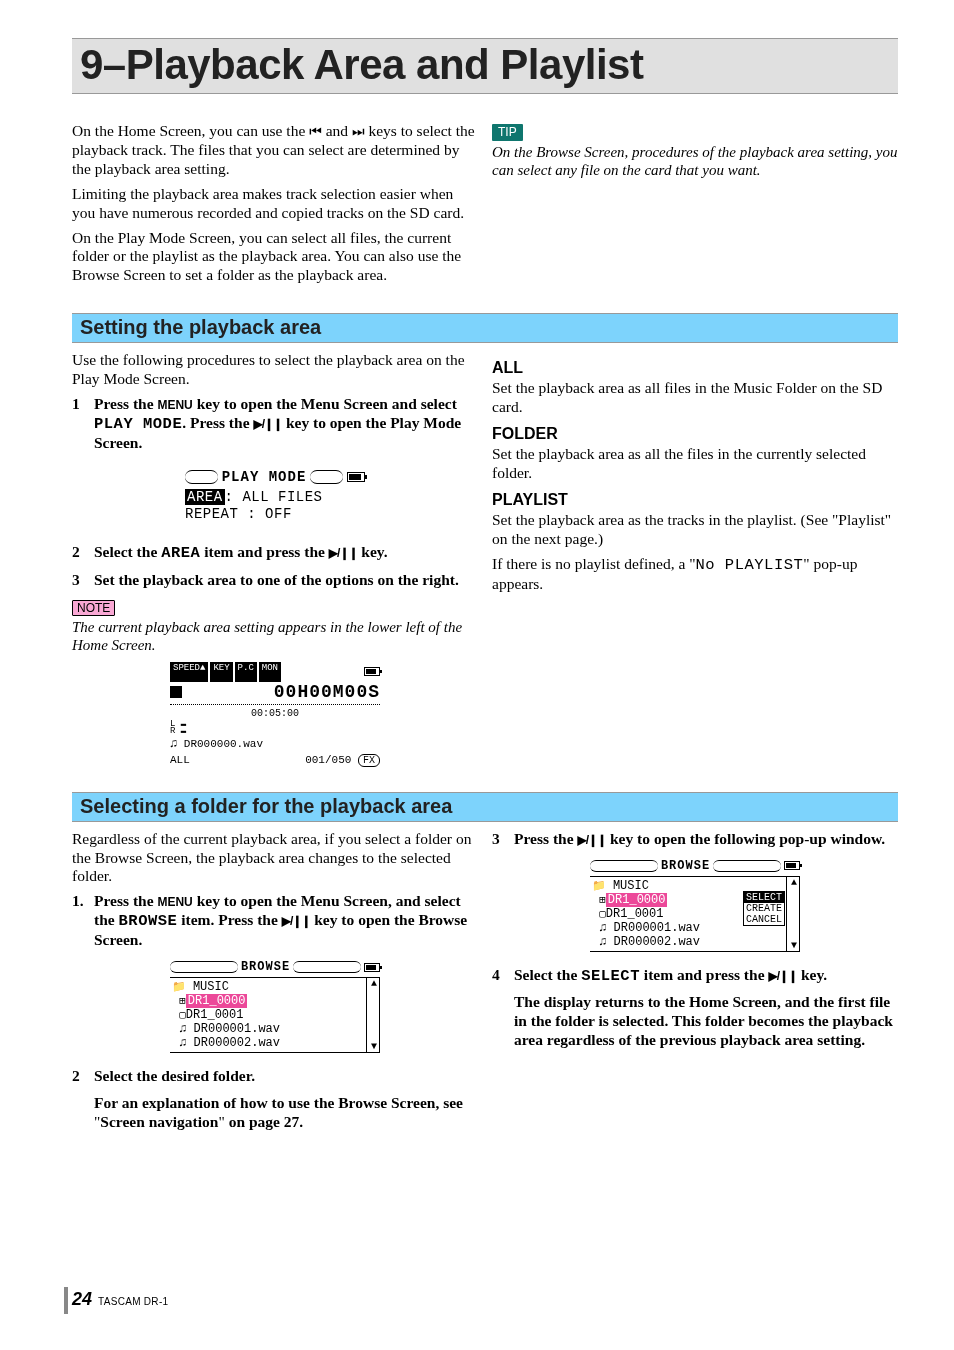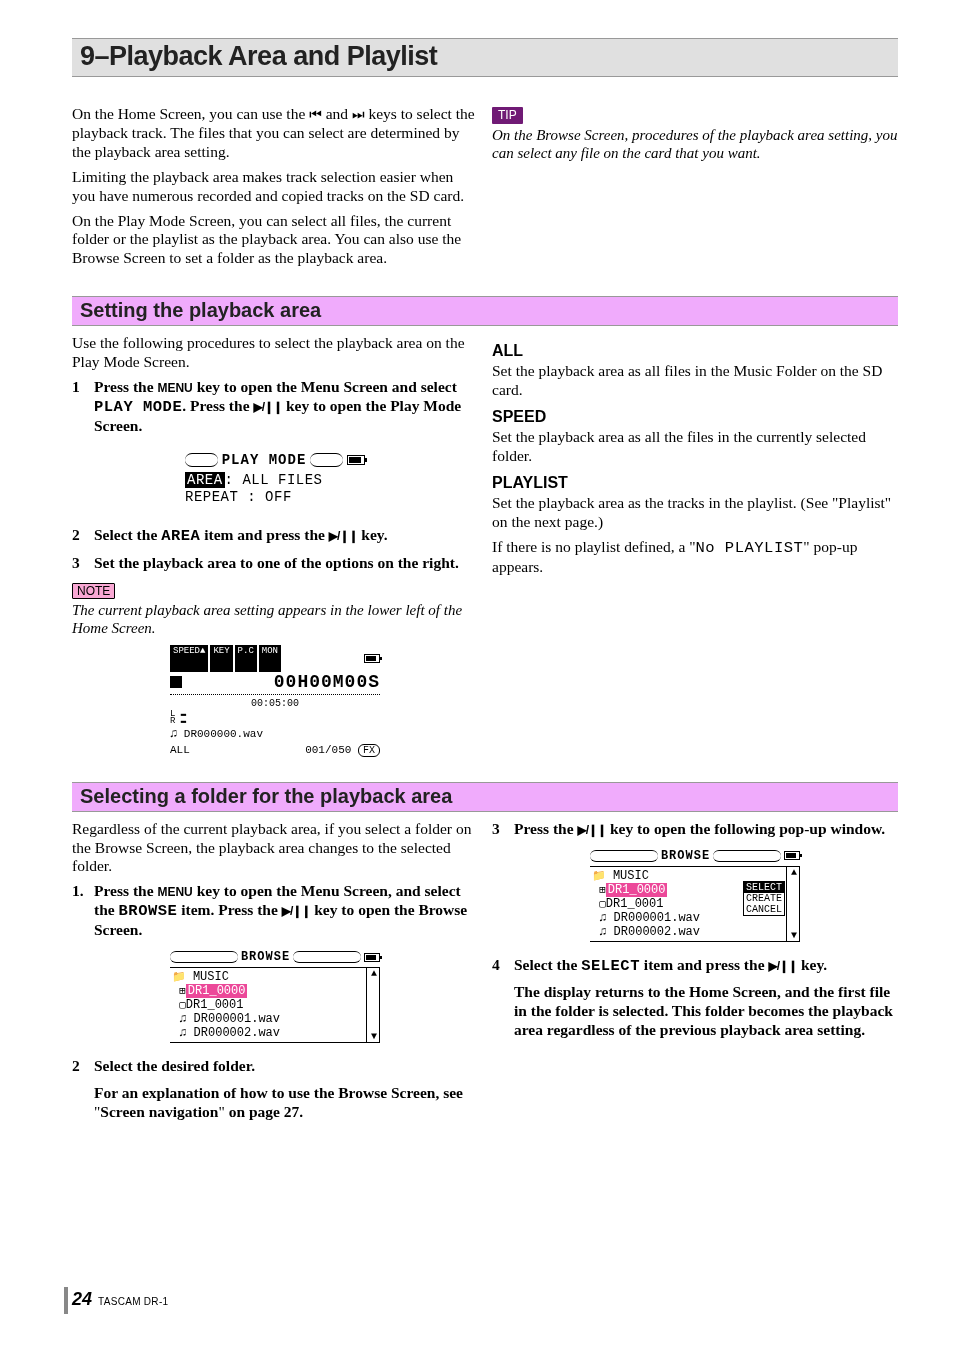--- a/index.html
+++ b/index.html
@@ -1,53 +1,53 @@
 <!DOCTYPE html>
 <html><head>
 <meta charset="utf-8">
 <style>
   * { box-sizing: border-box; margin: 0; padding: 0; }
   body { width: 954px; height: 1350px; background: #fff; font-family: "Times New Roman", Times, serif; color: #000; position: relative; }
   .page { padding: 38px 56px 0 72px; }
   .title-bar { background: #e0e0e0; border-top: 1px solid #999; border-bottom: 1px solid #999; padding: 2px 0 4px 8px; margin-bottom: 28px; }
-  .title-bar h1 { font-family: Arial, Helvetica, sans-serif; font-weight: 700; font-size: 27px; letter-spacing: -0.5px; color:#222; }
+  .title-bar h1 { font-family: Arial, Helvetica, sans-serif; font-weight: 700; font-size: 42px; letter-spacing: -0.5px; color:#222; }
   .cols { display: flex; gap: 14px; }
   .col { flex: 1; min-width: 0; }
   p { font-size: 15.5px; line-height: 1.22; margin-bottom: 4px; }
   .para { margin-bottom: 6px; }
-  .section-head { background: #f0abfc; border-top: 1px solid #999; border-bottom: 1px solid #999; padding: 2px 8px 3px 8px; margin: 22px 0 8px 0; }
+  .section-head { background: #7dd3fc; border-top: 1px solid #999; border-bottom: 1px solid #999; padding: 2px 8px 3px 8px; margin: 22px 0 8px 0; }
   .section-head h2 { font-family: Arial, Helvetica, sans-serif; font-weight: 600; font-size: 20px; color:#222; }
   .step { display: flex; gap: 10px; font-size: 15.5px; line-height: 1.22; margin-bottom: 8px; font-weight: 700; }
   .step .num { flex: 0 0 12px; }
   .step .body { flex: 1; font-weight: 700; }
   .mono { font-family: "Courier New", monospace; letter-spacing: 0.5px; }
   .small-sans { font-family: Arial, Helvetica, sans-serif; font-size: 12px; font-weight: 700; }
   .icon-key { font-family: Arial, sans-serif; font-size: 14px; }
-  .note-label, .tip-label { display: inline-block; background:#701a75; color:#fff; font-family: Arial, sans-serif; font-size: 12px; font-weight: 400; padding: 1px 6px 2px 6px; margin-bottom: 2px; border-radius:1px;}
+  .note-label, .tip-label { display: inline-block; background:#0f766e; color:#fff; font-family: Arial, sans-serif; font-size: 12px; font-weight: 400; padding: 1px 6px 2px 6px; margin-bottom: 2px; border-radius:1px;}
   .note-label { background:#f9a8d4;color:#000;border:1px solid #000;font-weight:400;padding:0 4px;}
   .note-text, .tip-text { font-style: italic; font-size: 15px; line-height: 1.2; }
   .sub-head { font-family: Arial, Helvetica, sans-serif; font-weight: 700; font-size: 16px; margin-top: 8px; margin-bottom: 2px; }
   .lcd { font-family: "Courier New", monospace; font-size: 14px; background:#fff; border:none; padding:6px 10px; display:block; margin:10px auto 14px auto; width:200px;}
   .lcd .title-tab { display:flex; align-items:center; gap:4px; margin-bottom:4px;}
   .lcd .tabfill{border-top:1.5px solid #000;border-bottom:1.5px solid #000;border-radius:8px;height:14px;flex:1;}
   .lcd .tablabel{white-space:nowrap;font-weight:700;letter-spacing:1px;}
   .lcd .batt{width:18px;height:10px;border:1.5px solid #000;position:relative;}
   .lcd .batt:after{content:"";position:absolute;right:-3px;top:2px;width:2px;height:4px;background:#000;}
   .lcd .batt:before{content:"";position:absolute;left:1px;top:1px;width:12px;height:6px;background:#000;}
   .lcd .row{margin:1px 0;letter-spacing:0.5px;}
   .lcd .inv{background:#000;color:#fff;padding:0 2px;}
   .footer { position: absolute; left: 72px; bottom: 40px; display:flex; align-items:baseline; gap:6px;}
   .footer .bar { position:absolute; left:-8px; top:-2px; bottom:-4px; width:4px; background:#888;}
   .footer .pg { font-family: Arial, sans-serif; font-style: italic; font-weight: 700; font-size: 18px; }
   .footer .prod { font-family: Arial, sans-serif; font-size: 10px; letter-spacing: 0.3px; }
 
   
   .lcd-home{width:210px;font-family:"Courier New",monospace;font-size:11px;margin:8px auto 4px auto;}
   .lcd-home .toprow{display:flex;gap:2px;align-items:center;}
-  .lcd-home .chip{background:#000;color:#fff;font-size:9px;padding:0 3px;height:27px;line-height:12px;}
+  .lcd-home .chip{background:#000;color:#fff;font-size:9px;padding:0 3px;height:20px;line-height:12px;}
   .lcd-home .big{font-size:18px;font-weight:700;text-align:right;flex:1;letter-spacing:1px;}
   .lcd-home .stop{width:12px;height:12px;background:#000;display:inline-block;margin-right:4px;}
   .lcd-home .r2{display:flex;align-items:center;}
   .lcd-home .small{font-size:10px;text-align:right;flex:1;}
   .lcd-home .meters{font-size:9px;line-height:7px;margin:2px 0;}
   .lcd-home .file{font-size:11px;}
   .lcd-home .bot{display:flex;justify-content:space-between;font-size:11px;margin-top:3px;}
   .lcd-home .fx{border:1px solid #000;border-radius:6px;padding:0 4px;font-size:10px;}
   .underl{border-bottom:1px dotted #000;height:2px;margin:1px 0 3px 0;}
 
@@ -163,21 +163,21 @@
           <span><span>001/050</span> <span class="fx">FX</span></span>
         </div>
       </div>
 
     </div>
 
     <div class="col">
       <div class="sub-head">ALL</div>
       <p class="para">Set the playback area as all files in the Music Folder on the SD card.</p>
 
-      <div class="sub-head">SPEED</div>
+      <div class="sub-head">FOLDER</div>
       <p class="para">Set the playback area as all the files in the currently selected folder.</p>
 
       <div class="sub-head">PLAYLIST</div>
       <p class="para">Set the playback area as the tracks in the playlist. (See "Playlist" on the next page.)</p>
       <p class="para">
         <span>If there is no playlist defined, a "</span><span class="mono">No PLAYLIST</span><span>" pop-up appears.</span>
       </p>
     </div>
   </div>
 

